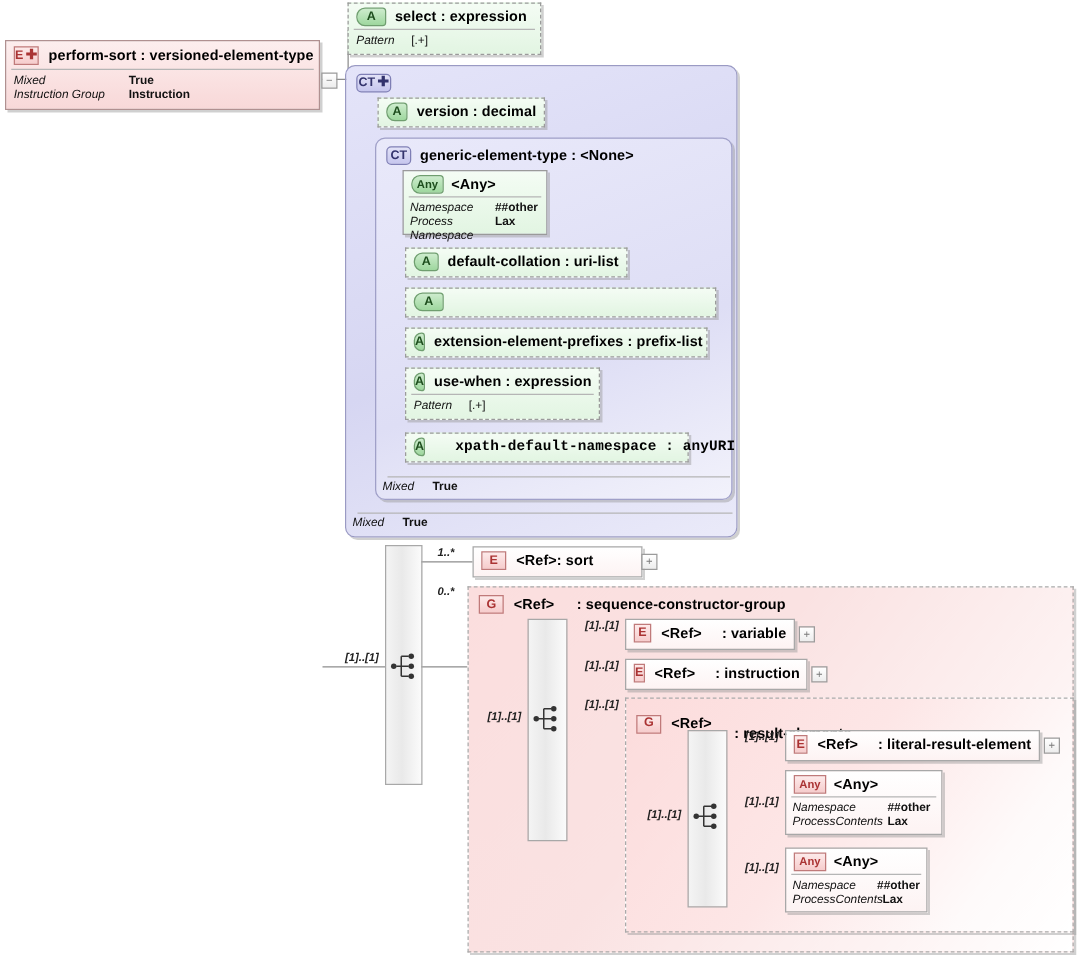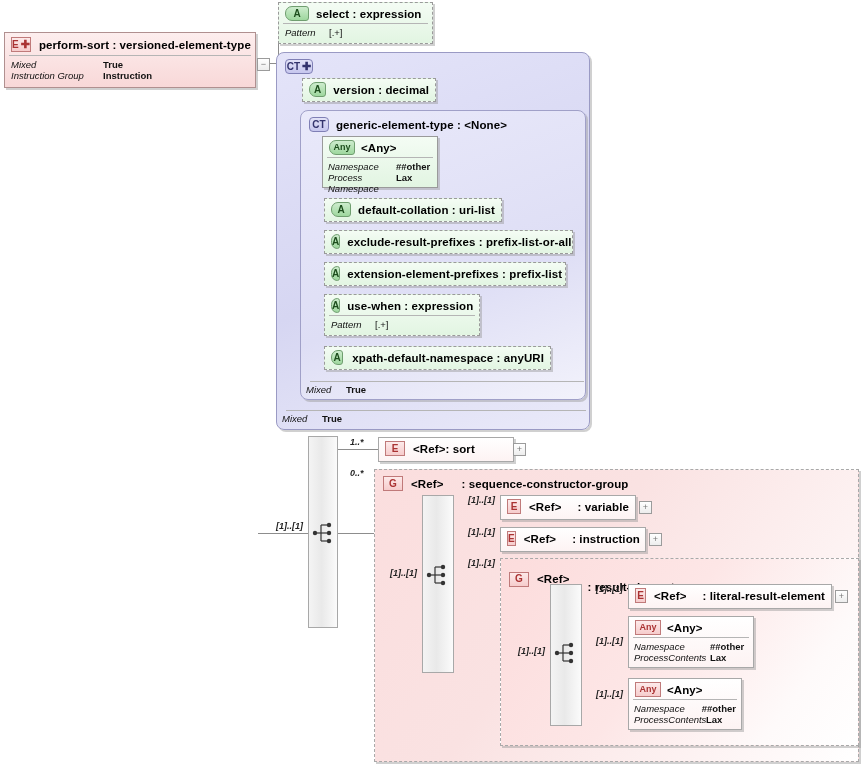--- a/index.html
+++ b/index.html
@@ -204,21 +204,20 @@
 <div class="node sh attr" style="left:324px;top:198px;width:178px;height:24px;">
   <div class="title" style="padding:3px 6px 0 6px;">
     <span class="badge b-A">A</span>
     <span class="tlabel" style="margin-left:7px;">default-collation : uri-list</span>
   </div>
 </div>
 
 <div class="node sh attr" style="left:324px;top:230px;width:249px;height:24px;">
   <div class="title" style="padding:3px 6px 0 6px;">
     <span class="badge b-A">A</span>
-    <span class="tlabel" style="margin-left:7px;">exclude-result-prefixes : prefix-list-or-all</span>
   </div>
 </div>
 
 <div class="node sh attr" style="left:324px;top:262px;width:242px;height:24px;">
   <div class="title" style="padding:3px 6px 0 6px;">
     <span class="badge b-A">A</span>
     <span class="tlabel" style="margin-left:7px;">extension-element-prefixes : prefix-list</span>
   </div>
 </div>
 
@@ -232,21 +231,21 @@
     <div class="prow">
       <span class="k" style="width:44px;">Pattern</span>
       <span class="v" style="font-weight:normal;">[.+]</span>
     </div>
   </div>
 </div>
 
 <div class="node sh attr" style="left:324px;top:346px;width:227px;height:24px;">
   <div class="title" style="padding:3px 6px 0 6px;">
     <span class="badge b-A">A</span>
-    <span class="tlabel" style="margin-left:9px;">xpath-default-namespace : anyURI</span>
+    <span class="tlabel" style="margin-left:24px;font-family:Liberation Mono, monospace;">xpath-default-namespace : anyURI</span>
   </div>
 </div>
 
 <div class="sep" style="position:absolute;left:306px;top:381px;width:274px;"></div>
 <div class="props" style="position:absolute;left:306px;top:384px;">
   <div class="prow">
     <span class="k" style="width:40px;">Mixed</span>
     <span class="v">True</span>
   </div>
 </div>

